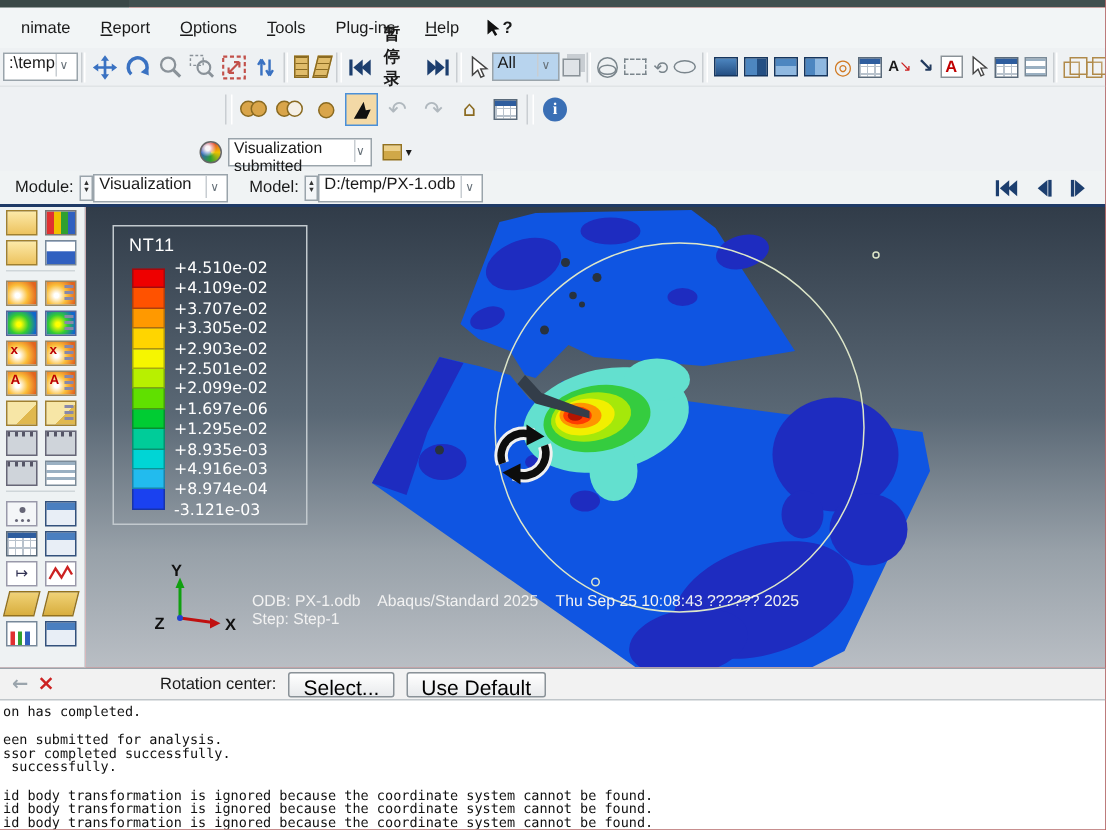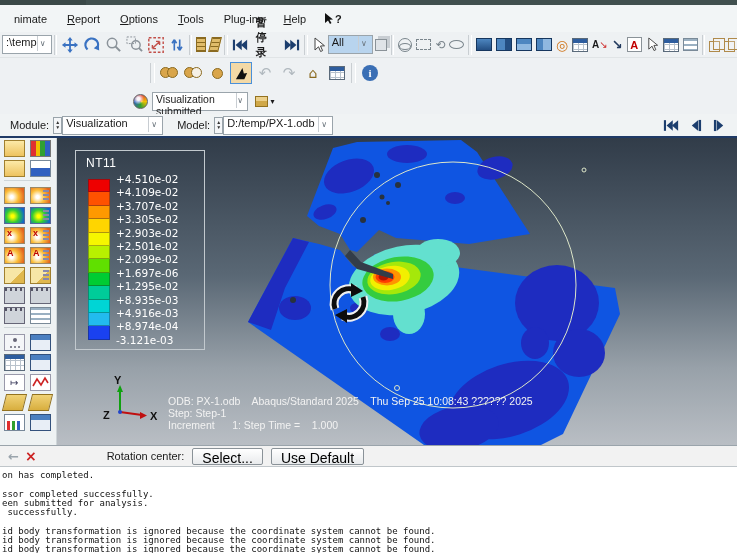--- a/index.html
+++ b/index.html
@@ -367,21 +367,21 @@
         <span style="font-size:8px;margin-left:2px;">▾</span>
     </div>
   </div>
 
   <div id="modulebar">
     <span class="lbl">Module:</span>
     <span class="spinner">
         <span>▲</span>
         <span>▼</span>
       </span>
-    <div class="combo" style="width:101px;">
+    <div class="combo" style="width:90px;">
       <span>Visualization</span>
         <span class="chev">∨</span>
     </div>
     <span class="lbl" style="margin-left:14px;">Model:</span>
     <span class="spinner">
         <span>▲</span>
         <span>▼</span>
       </span>
     <div class="combo" style="width:110px;">
       <span>D:/temp/PX-1.odb</span>
@@ -587,37 +587,36 @@
             <div class="lab">+8.935e-03</div>
           <div class="lab">+4.916e-03</div>
             <div class="lab">+8.974e-04</div>
           <div class="lab">-3.121e-03</div>
         </div>
       </div>
 
       
       <div id="odb-line" class="vp-text pre">ODB: PX-1.odb    Abaqus/Standard 2025    Thu Sep 25 10:08:43 ?????? 2025</div>
       <div id="step-line" class="vp-text pre">Step: Step-1</div>
-      <div id="incr-line" class="vp-text pre">Increment      1: Step Time =    1.000</div>
     </div>
   </div>
 
   <div id="promptbar">
     <span id="prompt-back" class="glyph">←</span>
     <span id="prompt-x" class="glyph">×</span>
     <span id="rotation-label">Rotation center:</span>
     <button class="pbtn">Select...</button>
     <button class="pbtn">Use Default</button>
   </div>
 
   <div id="log">
     <div class="line pre">on has completed.</div>
     <div class="line pre"></div>
+    <div class="line pre">een submitted for analysis.</div>
     <div class="line pre">ssor completed successfully.</div>
-    <div class="line pre">een submitted for analysis.</div>
     <div class="line pre"> successfully.</div>
     <div class="line pre"></div>
     <div class="line pre">id body transformation is ignored because the coordinate system cannot be found.</div>
     <div class="line pre">id body transformation is ignored because the coordinate system cannot be found.</div>
     <div class="line pre">id body transformation is ignored because the coordinate system cannot be found.</div>
   </div>
 
 </div>
 
 </body></html>

